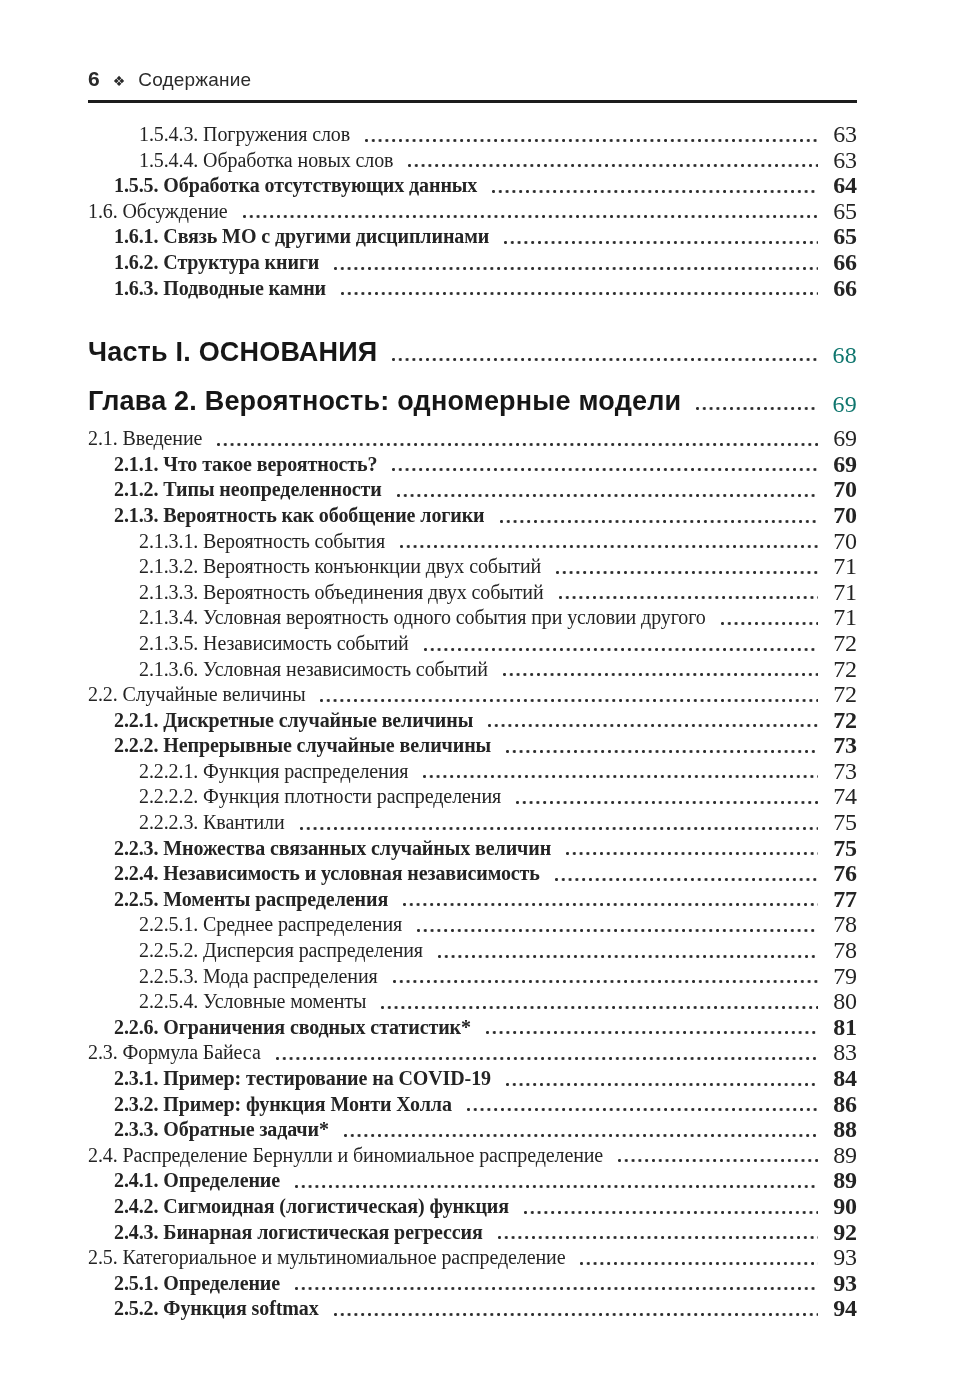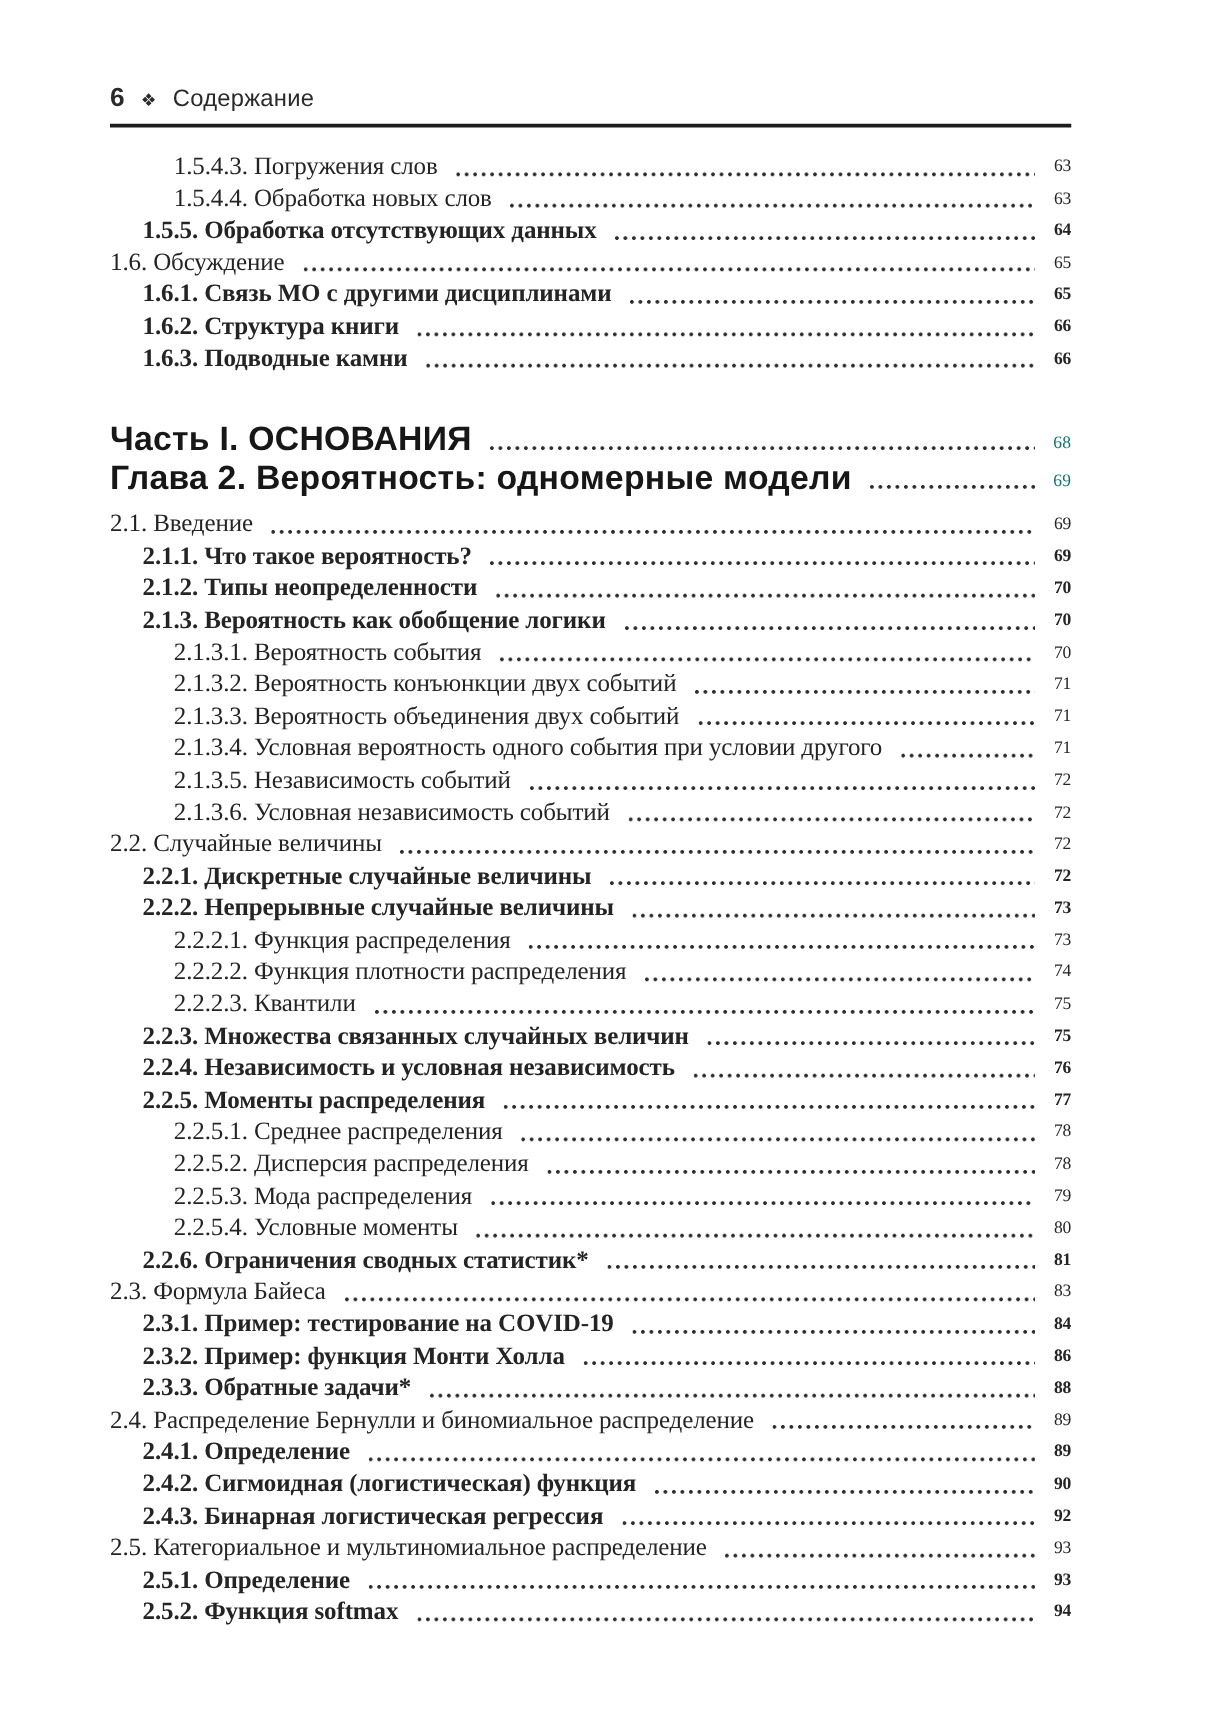--- a/index.html
+++ b/index.html
@@ -46,40 +46,40 @@
   .leader::after {
     content: "";
     position: absolute;
     left: 3px; right: 3px; bottom: 6px;
     height: 3px;
     background-image: radial-gradient(circle at 1.5px 1.5px, #2d2d2d 1.25px, rgba(0,0,0,0) 1.7px);
     background-size: 6.8px 3px;
     background-repeat: repeat-x;
     background-position: left bottom;
   }
-  .page-num { white-space: nowrap; font-size: 14px; line-height: 25.6px; }
+  .page-num { white-space: nowrap; font-size: 24px; line-height: 25.6px; }
 
   
   .heading {
     font-family: "Liberation Sans", sans-serif;
     font-weight: 700;
     color: #171717;
     font-size: 27px;
     line-height: 31px;
     letter-spacing: 0.2px;
   }
   .heading .label { white-space: nowrap; }
   .heading .page-num {
     font-family: "Liberation Serif", serif;
     font-weight: 400;
     color: #0f766e;
   }
   .heading .leader::after { bottom: 7px; }
   .part-row { margin-top: 36px; }
-  .chapter-row { margin-bottom: 9px; }
+  .chapter-row { margin-top: 18px; margin-bottom: 9px; }
 </style>
 </head>
 <body>
 
 <div class="page">
 
   <header class="pagehead">
     <span class="folio">6</span>
     <span class="diamond">❖</span>
     <span class="headtitle">Содержание</span>

